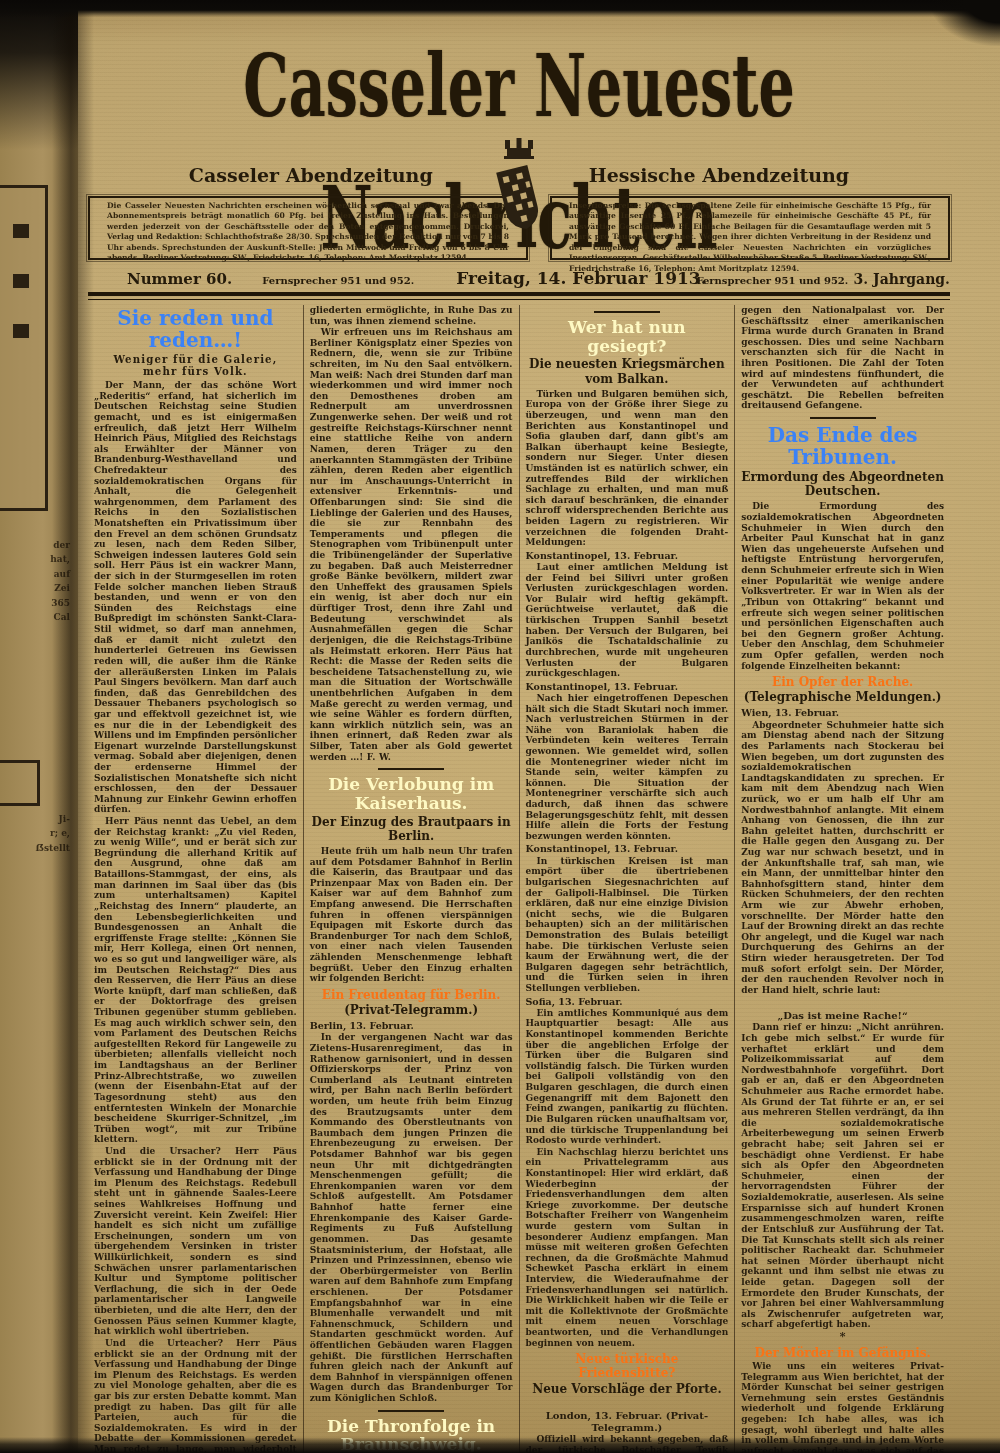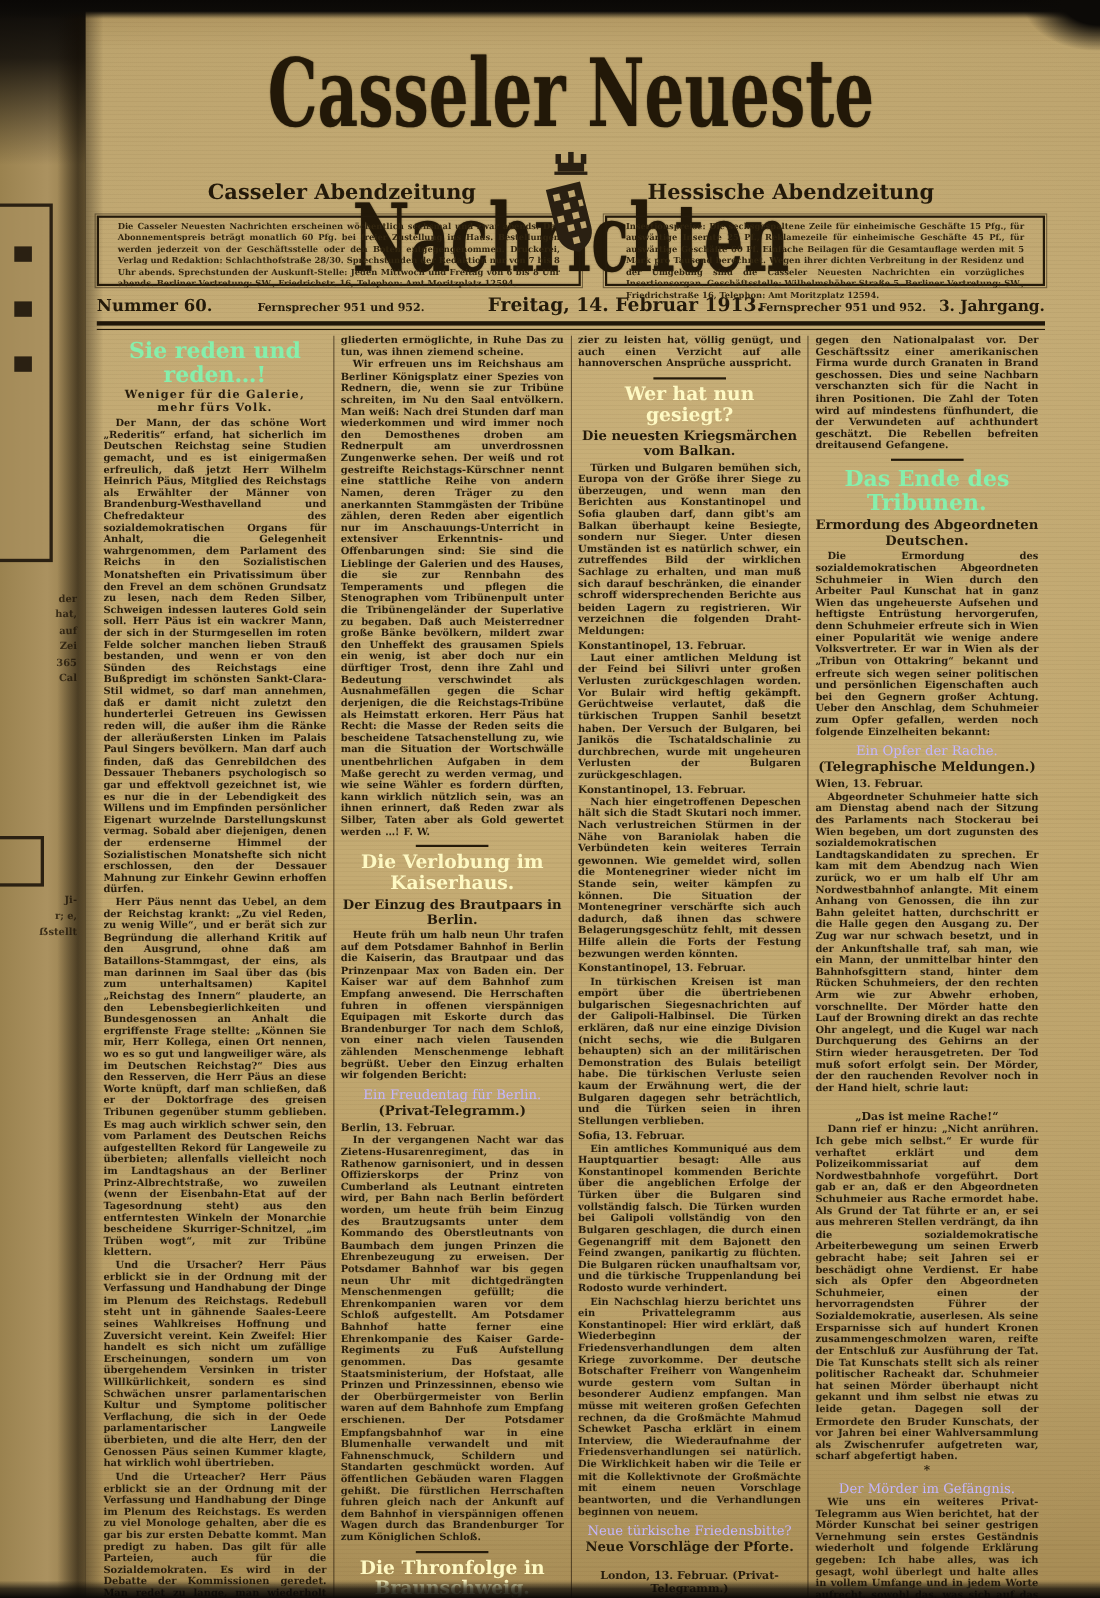--- a/index.html
+++ b/index.html
@@ -61,39 +61,39 @@
     font-size:7.6px;line-height:1.38;text-align:justify;padding:3px 17px;
     color:#31250f;font-weight:bold;
   }
   .ibox.left{width:402px;}
   .ibox.right{width:362px;}
   .crest{position:absolute;left:50%;top:125px;transform:translateX(-50%);z-index:5;}
   .dateline-row{
     display:flex;align-items:baseline;margin-top:8px;
     color:#241a0a;white-space:nowrap;
   }
-  .dl-number{font-weight:bold;font-size:15px;width:150px;}
+  .dl-number{font-weight:bold;font-size:15px;width:150px;margin-left:39px;}
   .dl-phone{font-size:10px;font-weight:bold;width:215px;}
   .dl-date{font-weight:bold;font-size:17px;width:235px;text-align:center;}
   .dl-phone2{font-size:10px;font-weight:bold;width:180px;text-align:center;}
   .dl-volume{font-weight:bold;font-size:14px;flex:1;text-align:right;}
   .double-rule{margin-top:4px;border-top:4px solid #1f1608;border-bottom:1.5px solid #1f1608;height:3px;}
 
   
   .columns{display:flex;margin-top:5px;height:1152px;overflow:hidden;}
   .col{
     width:25%;padding:0 6px;overflow:hidden;
     font-size:9px;line-height:1.18;text-align:justify;color:#261c0d;font-weight:bold;
   }
   .col + .col{border-left:1px solid rgba(40,28,12,.65);}
   .para{text-indent:11px;margin:0 0 1px 0;word-spacing:.5px;}
   .para-cont{text-indent:0;margin:0 0 1px 0;word-spacing:.5px;}
-  .headline-xl{font-size:20px;font-weight:bold;text-align:center;line-height:1.1;margin:2px 0 2px;color:#86efac;}
+  .headline-xl{font-size:20px;font-weight:bold;text-align:center;line-height:1.1;margin:2px 0 2px;color:#3b82f6;}
   .headline{font-size:17px;font-weight:bold;text-align:center;line-height:1.1;margin:3px 0 2px;color:#fef9c3;}
-  .headline-sm{font-size:12px;font-weight:normal;text-align:center;margin:4px 0 1px;color:#c4b5fd;}
+  .headline-sm{font-size:12px;font-weight:bold;text-align:center;margin:4px 0 1px;color:#f97316;}
   .subhead{font-size:12px;font-weight:bold;text-align:center;margin:0 0 3px;color:#241a0a;}
   .subhead-sp{font-size:10.2px;font-weight:bold;text-align:center;margin:0 0 3px;letter-spacing:1.1px;}
   .dateline{font-size:9.5px;font-weight:bold;text-align:left;margin:2px 0 1px;}
   .inline-head{font-size:10px;font-weight:bold;text-align:center;margin:14px 0 1px;}
   .rule{width:66px;border-top:2.5px solid #241a0a;margin:6px auto 5px;}
   .star{text-align:center;font-size:11px;line-height:.9;margin:2px 0;}
 </style>
 </head>
 <body>
 
@@ -179,21 +179,20 @@
         <div class="para">Heute früh um halb neun Uhr trafen auf dem Potsdamer Bahnhof in Berlin die Kaiserin, das Brautpaar und das Prinzenpaar Max von Baden ein. Der Kaiser war auf dem Bahnhof zum Empfang anwesend. Die Herrschaften fuhren in offenen vierspännigen Equipagen mit Eskorte durch das Brandenburger Tor nach dem Schloß, von einer nach vielen Tausenden zählenden Menschenmenge lebhaft begrüßt. Ueber den Einzug erhalten wir folgenden Bericht:</div>
         <div class="headline-sm">Ein Freudentag für Berlin.</div>
         <div class="subhead">(Privat-Telegramm.)</div>
         <div class="dateline">Berlin, 13. Februar.</div>
         <div class="para">In der vergangenen Nacht war das Zietens-Husarenregiment, das in Rathenow garnisoniert, und in dessen Offizierskorps der Prinz von Cumberland als Leutnant eintreten wird, per Bahn nach Berlin befördert worden, um heute früh beim Einzug des Brautzugsamts unter dem Kommando des Oberstleutnants von Baumbach dem jungen Prinzen die Ehrenbezeugung zu erweisen. Der Potsdamer Bahnhof war bis gegen neun Uhr mit dichtgedrängten Menschenmengen gefüllt; die Ehrenkompanien waren vor dem Schloß aufgestellt. Am Potsdamer Bahnhof hatte ferner eine Ehrenkompanie des Kaiser Garde-Regiments zu Fuß Aufstellung genommen. Das gesamte Staatsministerium, der Hofstaat, alle Prinzen und Prinzessinnen, ebenso wie der Oberbürgermeister von Berlin waren auf dem Bahnhofe zum Empfang erschienen. Der Potsdamer Empfangsbahnhof war in eine Blumenhalle verwandelt und mit Fahnenschmuck, Schildern und Standarten geschmückt worden. Auf öffentlichen Gebäuden waren Flaggen gehißt. Die fürstlichen Herrschaften fuhren gleich nach der Ankunft auf dem Bahnhof in vierspännigen offenen Wagen durch das Brandenburger Tor zum Königlichen Schloß.</div>
         <div class="rule"></div>
         <div class="headline">Die Thronfolge in Braunschweig.</div>
         <div class="para">Berlin, 13. Februar. (Privat-Telegramm.) Nach zuverlässigen Mitteilungen aus hiesigen Hofkreisen steht es (entgegen den von anderer amtlicher Stelle verbreiteten Nachrichten) fest, daß Prinz Ernst August sofort nach seiner Hochzeit als Herzog von Braunschweig seinen Einzug halten wird. Ein besonderer Verzicht des Herzogs von Cumberland auf Hannover wird nicht verlangt, da man dem greisen Herrn, der seinem Vater bekanntlich auf dem Sterbebett geschworen hat, seinen Anspruch auf Hannover niemals aufzugeben, diese Demütigung ersparen will. Man begnügt sich vielmehr mit der Erklärung, daß der Herzog für seine Person auf die Ausübung der Regierungsgewalt in Braunschweig verzichte, während für den jungen Prinzen der Treueid, den er als preußischer Offi-</div>
       </section>
     <section class="col">
-        <div class="para-cont">zier zu leisten hat, völlig genügt, und auch einen Verzicht auf alle hannoverschen Ansprüche ausspricht.</div>
         <div class="rule"></div>
         <div class="headline">Wer hat nun gesiegt?</div>
         <div class="subhead">Die neuesten Kriegsmärchen vom Balkan.</div>
         <div class="para">Türken und Bulgaren bemühen sich, Europa von der Größe ihrer Siege zu überzeugen, und wenn man den Berichten aus Konstantinopel und Sofia glauben darf, dann gibt's am Balkan überhaupt keine Besiegte, sondern nur Sieger. Unter diesen Umständen ist es natürlich schwer, ein zutreffendes Bild der wirklichen Sachlage zu erhalten, und man muß sich darauf beschränken, die einander schroff widersprechenden Berichte aus beiden Lagern zu registrieren. Wir verzeichnen die folgenden Draht-Meldungen:</div>
         <div class="dateline">Konstantinopel, 13. Februar.</div>
         <div class="para">Laut einer amtlichen Meldung ist der Feind bei Silivri unter großen Verlusten zurückgeschlagen worden. Vor Bulair wird heftig gekämpft. Gerüchtweise verlautet, daß die türkischen Truppen Sanhil besetzt haben. Der Versuch der Bulgaren, bei Janikös die Tschataldschalinie zu durchbrechen, wurde mit ungeheuren Verlusten der Bulgaren zurückgeschlagen.</div>
         <div class="dateline">Konstantinopel, 13. Februar.</div>
         <div class="para">Nach hier eingetroffenen Depeschen hält sich die Stadt Skutari noch immer. Nach verlustreichen Stürmen in der Nähe von Baraniolak haben die Verbündeten kein weiteres Terrain gewonnen. Wie gemeldet wird, sollen die Montenegriner wieder nicht im Stande sein, weiter kämpfen zu können. Die Situation der Montenegriner verschärfte sich auch dadurch, daß ihnen das schwere Belagerungsgeschütz fehlt, mit dessen Hilfe allein die Forts der Festung bezwungen werden könnten.</div>
         <div class="dateline">Konstantinopel, 13. Februar.</div>
         <div class="para">In türkischen Kreisen ist man empört über die übertriebenen bulgarischen Siegesnachrichten auf der Galipoli-Halbinsel. Die Türken erklären, daß nur eine einzige Division (nicht sechs, wie die Bulgaren behaupten) sich an der militärischen Demonstration des Bulais beteiligt habe. Die türkischen Verluste seien kaum der Erwähnung wert, die der Bulgaren dagegen sehr beträchtlich, und die Türken seien in ihren Stellungen verblieben.</div>

